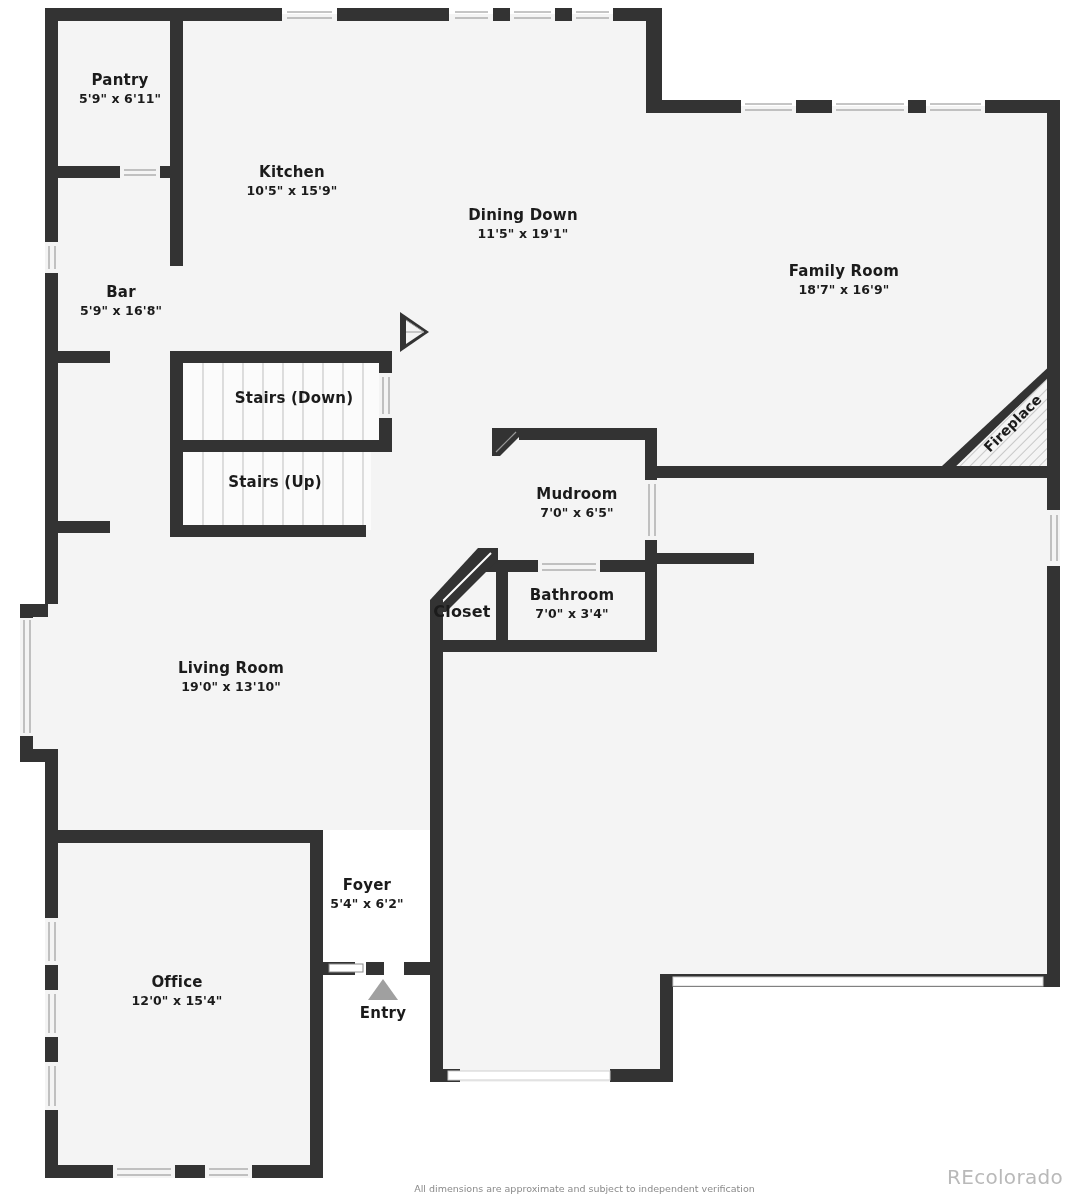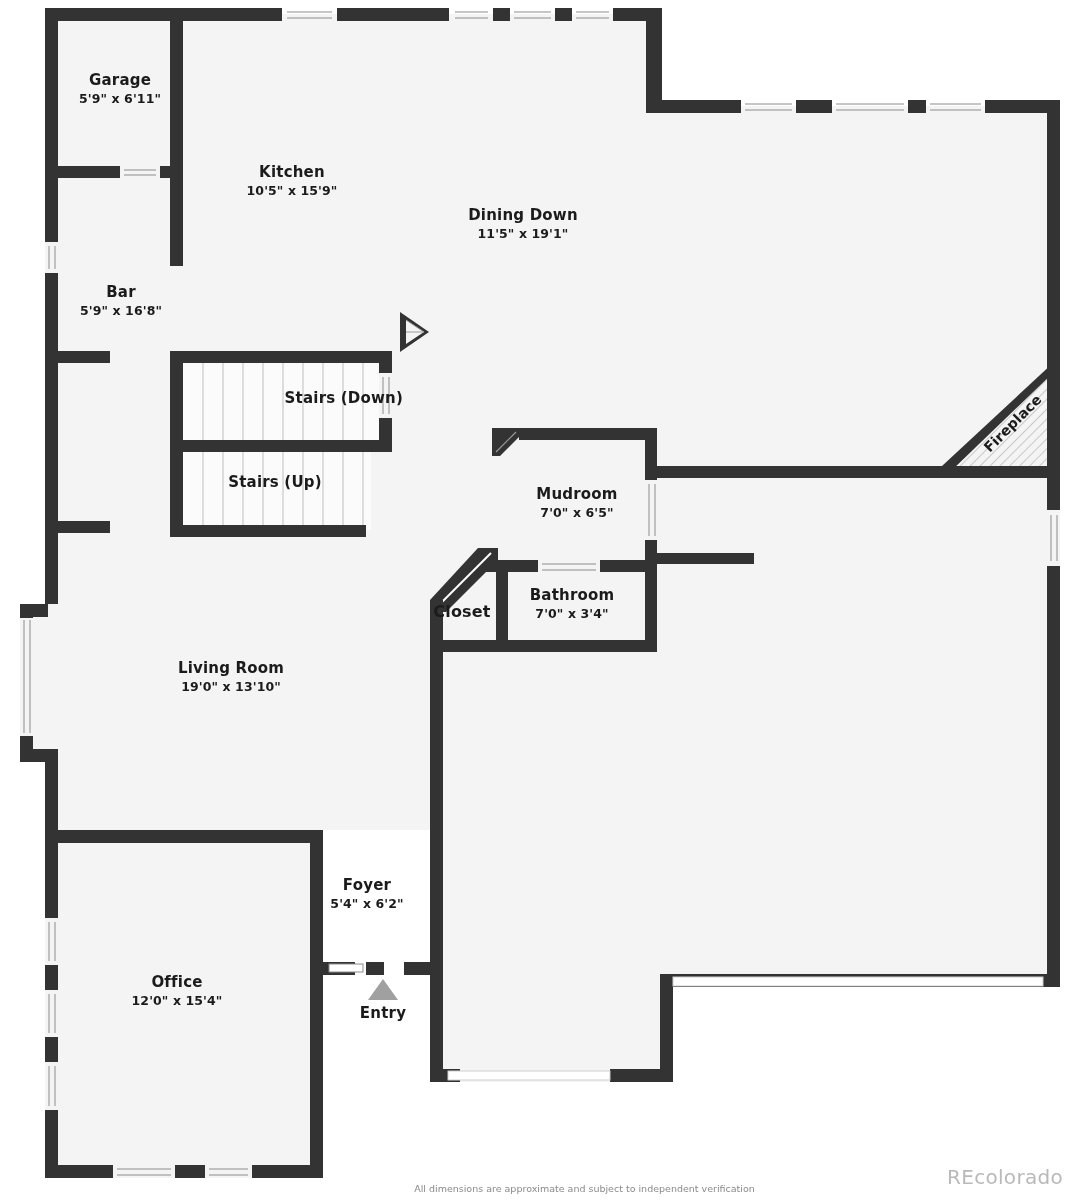--- a/index.html
+++ b/index.html
@@ -241,41 +241,45 @@
       <rect x="448" y="1071" width="162" height="9" fill="#ffffff" stroke="#cfcfcf" stroke-width="1"></rect>
       <rect x="673" y="977" width="370" height="9" fill="#ffffff" stroke="#cfcfcf" stroke-width="1"></rect>
     </g>
 
     <g>
       <polygon points="383,979 398,1000 368,1000" fill="#a0a0a0"></polygon>
     </g>
   </svg>
 
   <div class="room-label" style="left:0px;top:71px;width:240px;">
-    <div class="rname">Garage</div>
+    <div class="rname">Pantry</div>
     <div class="rdim">5'9" x 6'11"</div>
   </div>
 
   <div class="room-label" style="left:172px;top:163px;width:240px;">
     <div class="rname">Kitchen</div>
     <div class="rdim">10'5" x 15'9"</div>
   </div>
 
   <div class="room-label" style="left:403px;top:206px;width:240px;">
     <div class="rname">Dining Down</div>
     <div class="rdim">11'5" x 19'1"</div>
   </div>
 
+  <div class="room-label" style="left:724px;top:262px;width:240px;">
+    <div class="rname">Family Room</div>
+    <div class="rdim">18'7" x 16'9"</div>
+  </div>
 
   <div class="room-label" style="left:1px;top:283px;width:240px;">
     <div class="rname">Bar</div>
     <div class="rdim">5'9" x 16'8"</div>
   </div>
 
-  <div class="room-label" style="left:163px;top:389px;width:240px;text-align:right;">
+  <div class="room-label" style="left:174px;top:389px;width:240px;">
     <div class="rname">Stairs (Down)</div>
   </div>
 
   <div class="room-label" style="left:155px;top:473px;width:240px;">
     <div class="rname">Stairs (Up)</div>
   </div>
 
   <div class="room-label" style="left:457px;top:485px;width:240px;">
     <div class="rname">Mudroom</div>
     <div class="rdim">7'0" x 6'5"</div>

